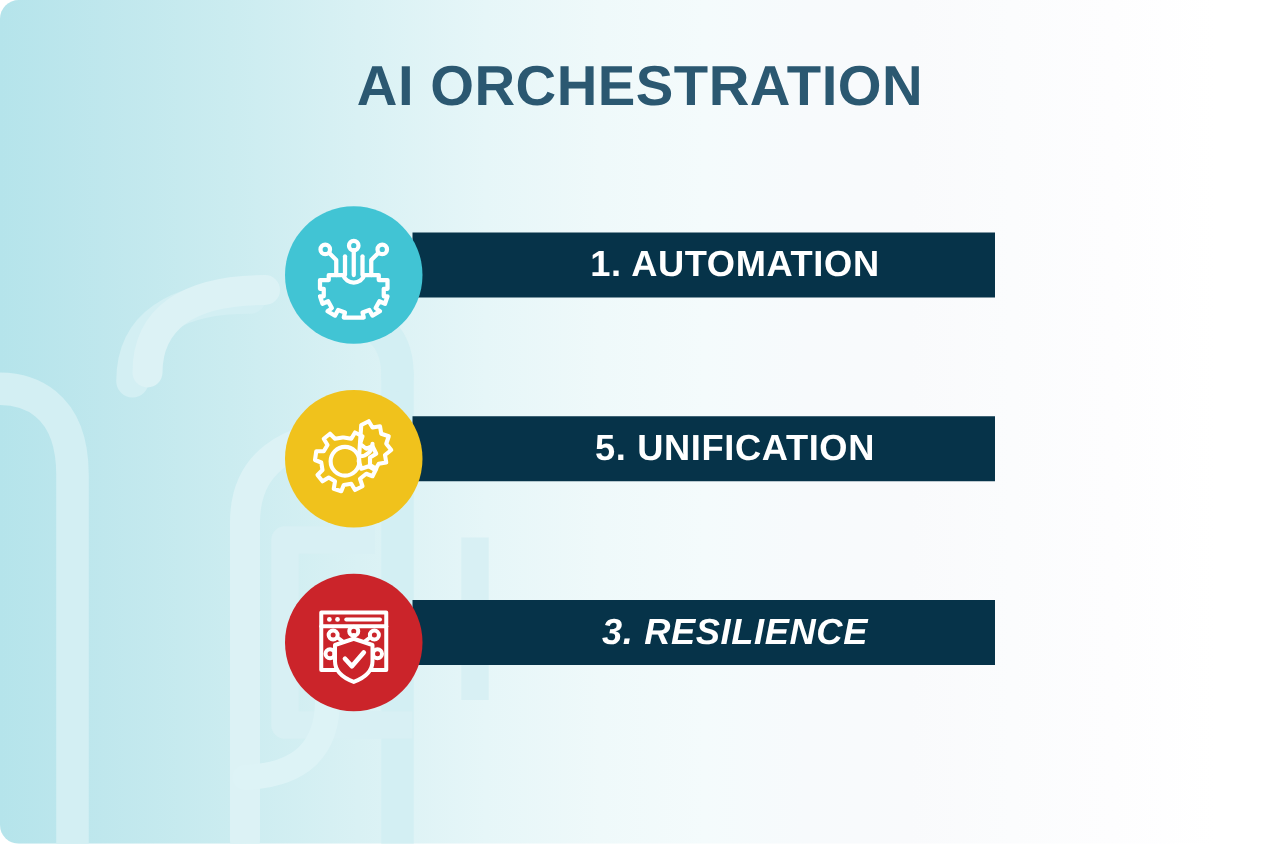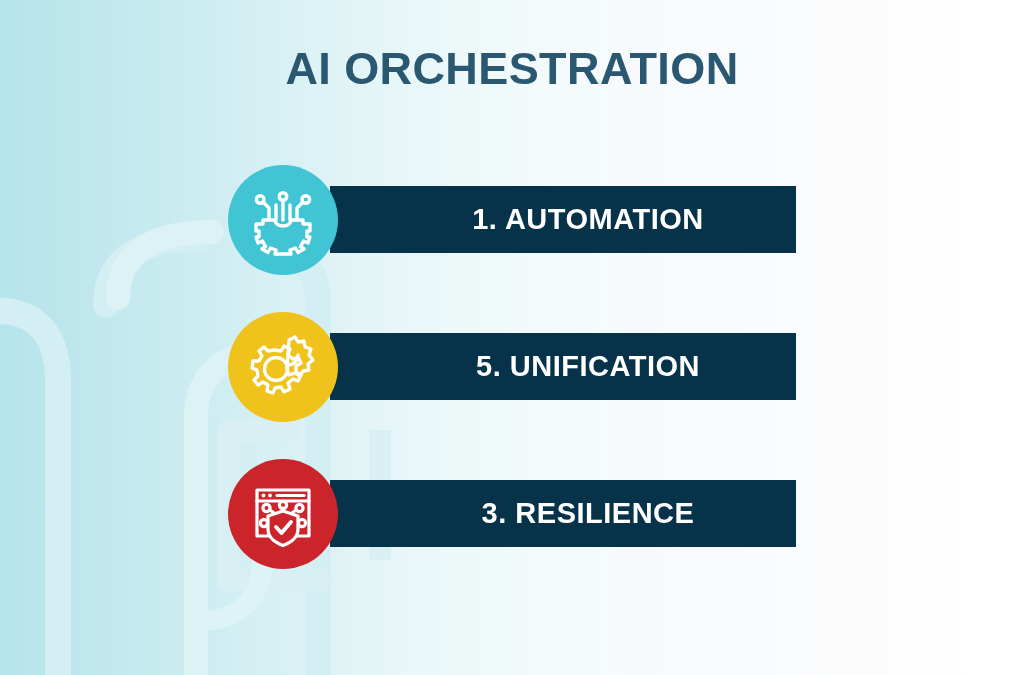--- a/index.html
+++ b/index.html
@@ -26,20 +26,21 @@
         #d9f1f4 28%,
         #e6f6f8 38%,
         #eff9fa 47%,
         #f4fbfc 55%,
         #f7fafc 63%,
         #f9fafc 71%,
         #fbfcfd 79%,
         #fdfdfe 87%,
         #ffffff 95%,
         #ffffff 100%);
+    border-radius: 15px;
   }
 
   
   .bg-deco {
     position: absolute;
     left: 0;
     top: 0;
     width: 1024px;
     height: 675px;
     pointer-events: none;
@@ -69,28 +70,28 @@
     height: 675px;
   }
   .row {
     position: absolute;
     left: 228px;
     width: 568px;
     height: 110px;
   }
   .row-1 { top: 165px; }
   .row-2 { top: 312px; }
-  .row-3 { top: 459px; }
+  .row-3 { top: 459px; font-style: italic; }
 
   .bar {
     position: absolute;
     left: 102px;
     top: 21px;
     width: 466px;
-    height: 67px;
+    height: 52px;
     background: #063349;
     display: flex;
     align-items: center;
     justify-content: center;
   }
   .bar-label {
     color: #ffffff;
     font-size: 29px;
     font-weight: bold;
     letter-spacing: 0.5px;

